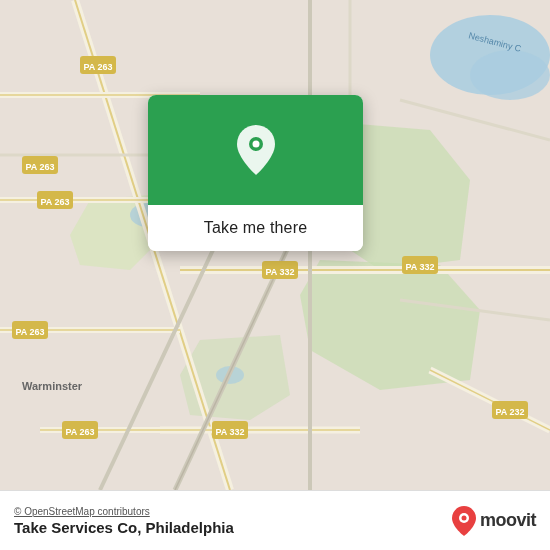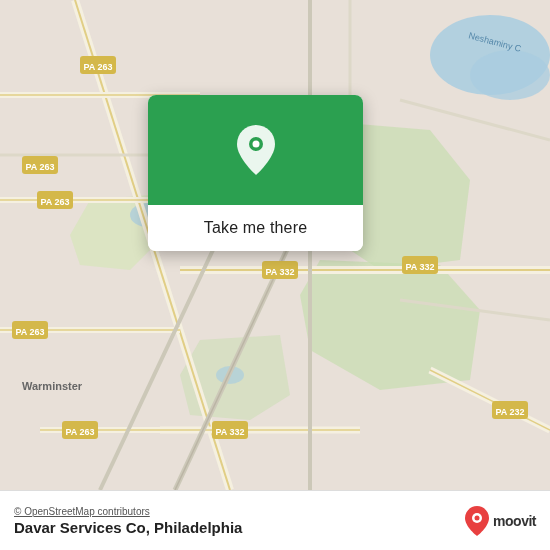--- a/index.html
+++ b/index.html
@@ -77,21 +77,21 @@
     }
 
     #moovit-logo {
       margin-left: auto;
       display: flex;
       align-items: center;
       gap: 4px;
     }
 
     .moovit-text {
-      font-size: 14px;
+      font-size: 18px;
       font-weight: 700;
       color: #333;
       letter-spacing: -0.5px;
     }
 
     #copyright-text {
       font-size: 10px;
       color: #555;
       text-decoration: underline;
     }
@@ -211,21 +211,21 @@
         <circle cx="19" cy="19" r="3.5" fill="white"></circle>
       </svg>
     </div>
     <button id="popup-button">Take me there</button>
   </div>
 </div>
 
 <div id="bottom-bar">
   <div style="display:flex;flex-direction:column;gap:2px;flex:1">
     <span id="copyright-text">© OpenStreetMap contributors</span>
-    <span id="location-label">Davar Services Co, Philadelphia</span>
+    <span id="location-label">Take Services Co, Philadelphia</span>
   </div>
   <div id="moovit-logo">
 
     <svg width="24" height="30" viewBox="0 0 24 30">
       <path d="M12 0C5.4 0 0 5.4 0 12c0 9 12 18 12 18S24 21 24 12C24 5.4 18.6 0 12 0z" fill="#e84040"></path>
       <circle cx="12" cy="12" r="5" fill="white"></circle>
       <circle cx="12" cy="12" r="2.5" fill="#e84040"></circle>
     </svg>
     <span class="moovit-text">moovit</span>
   </div>

